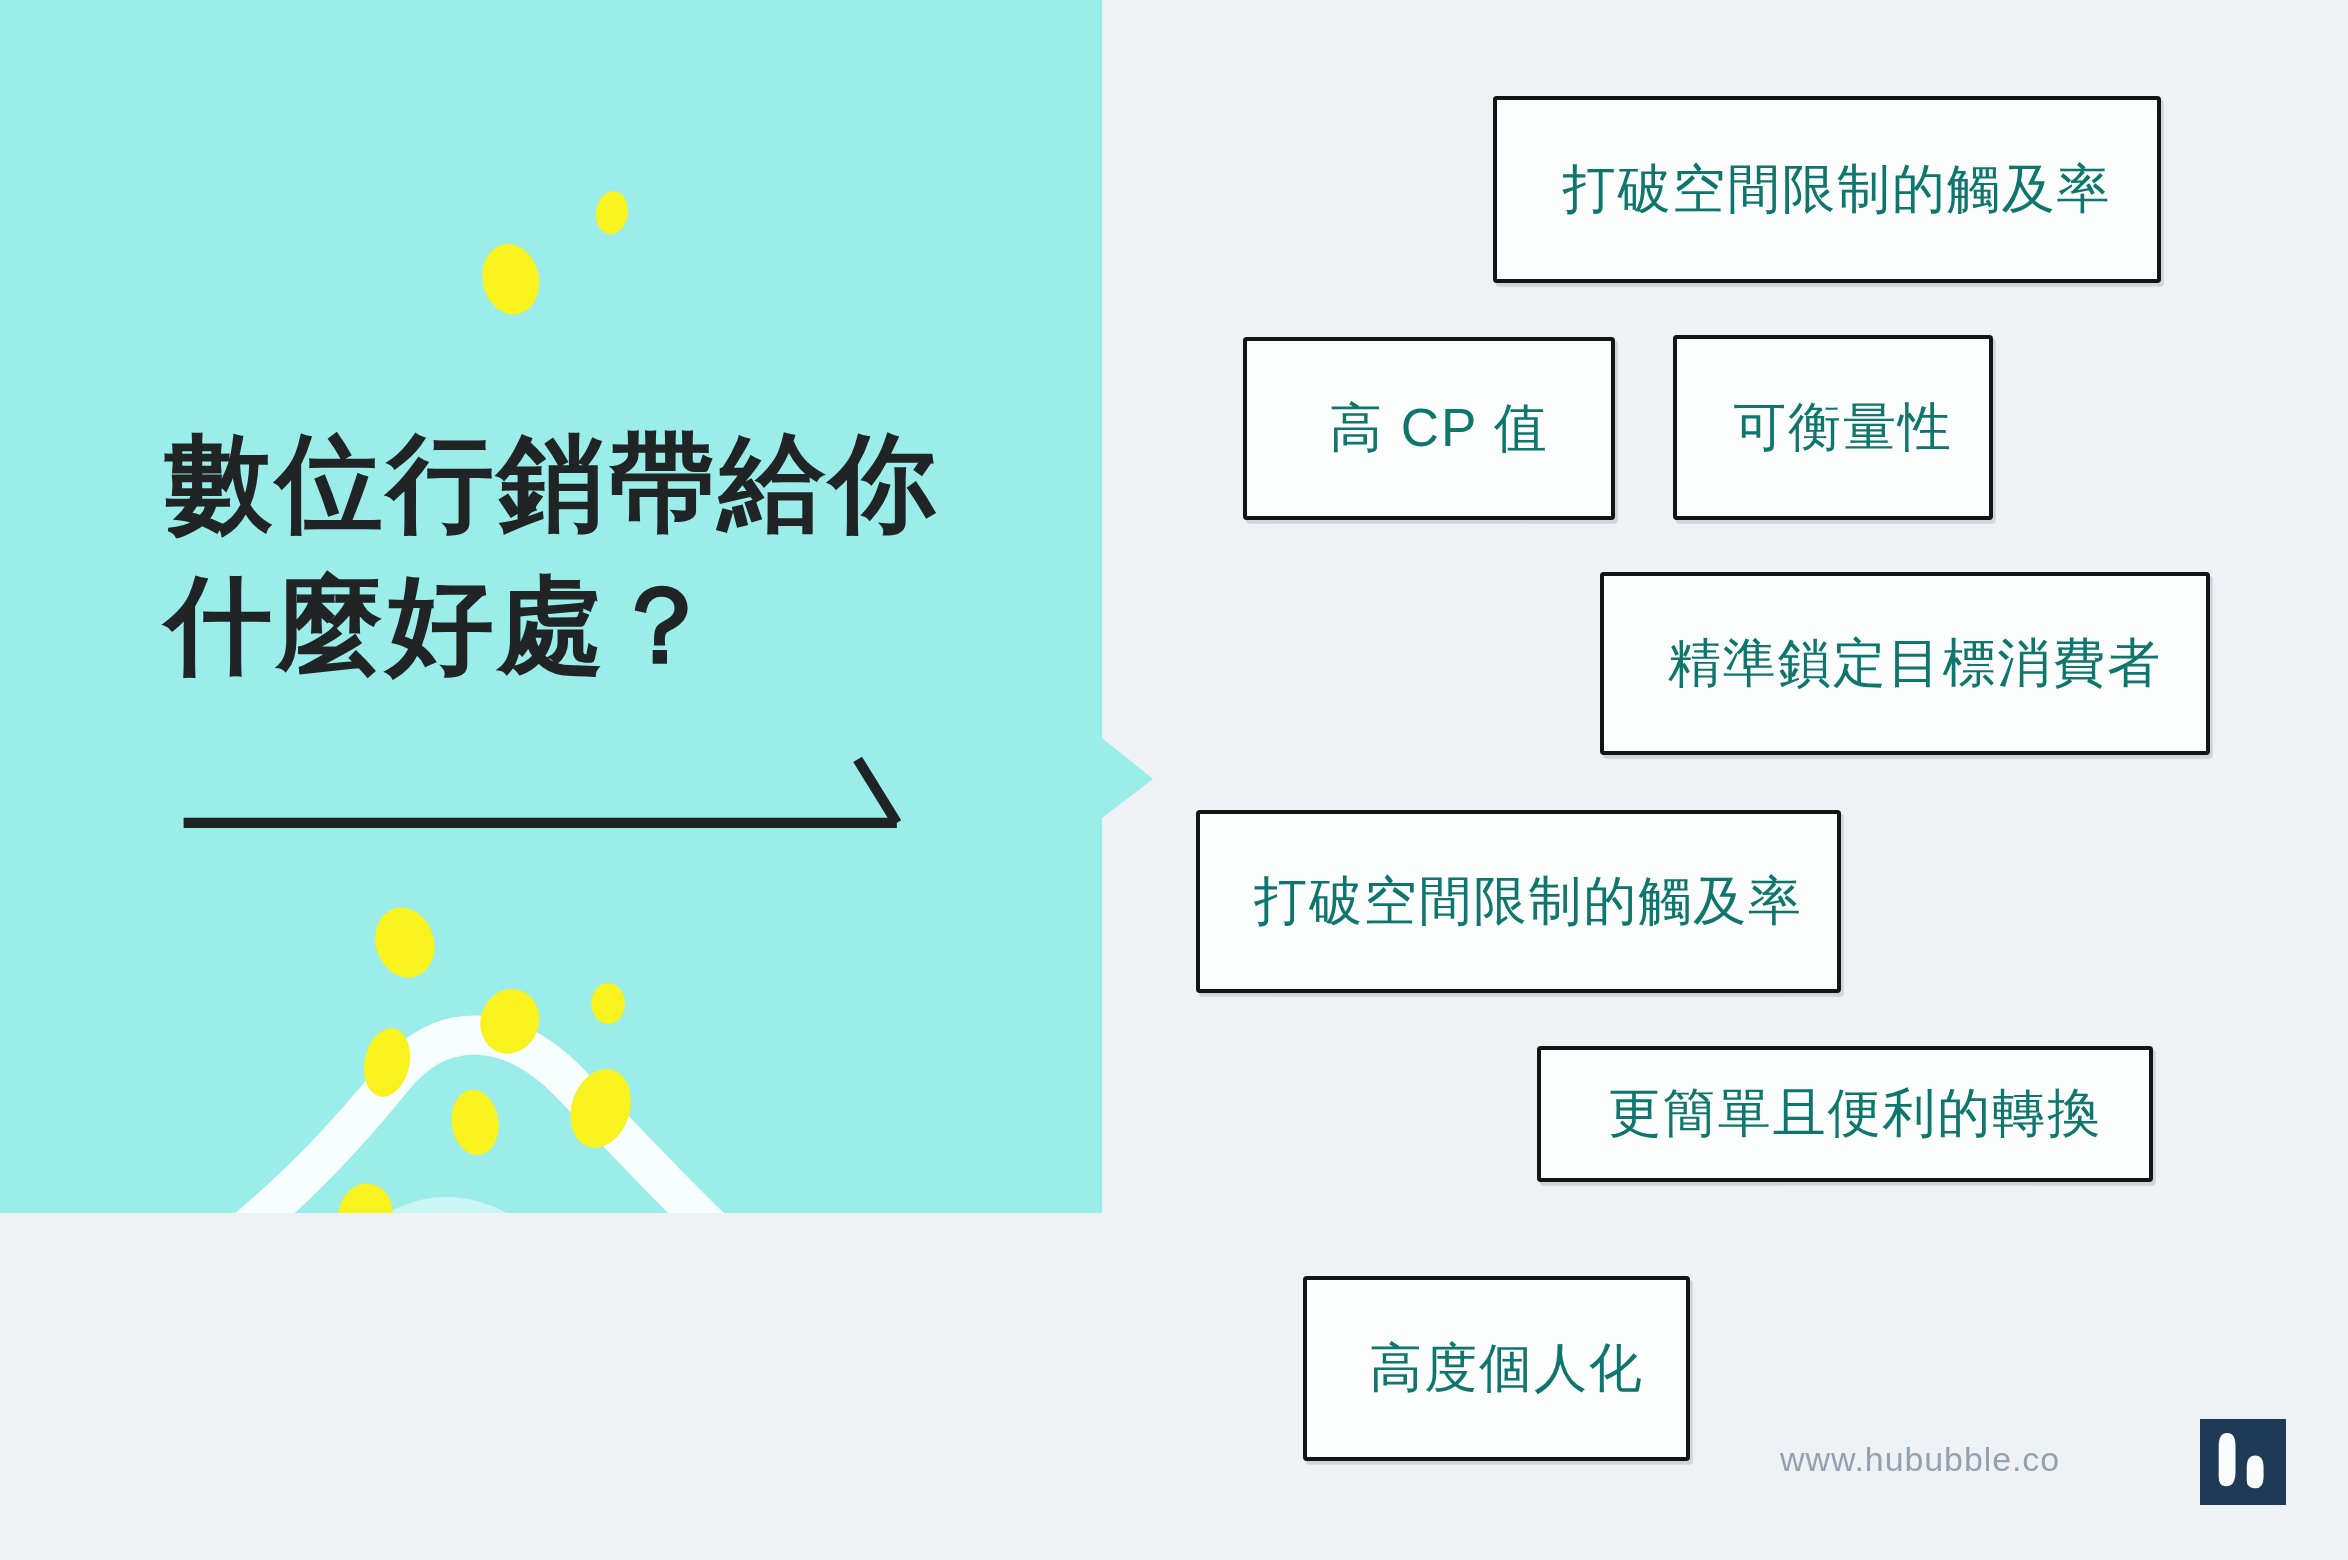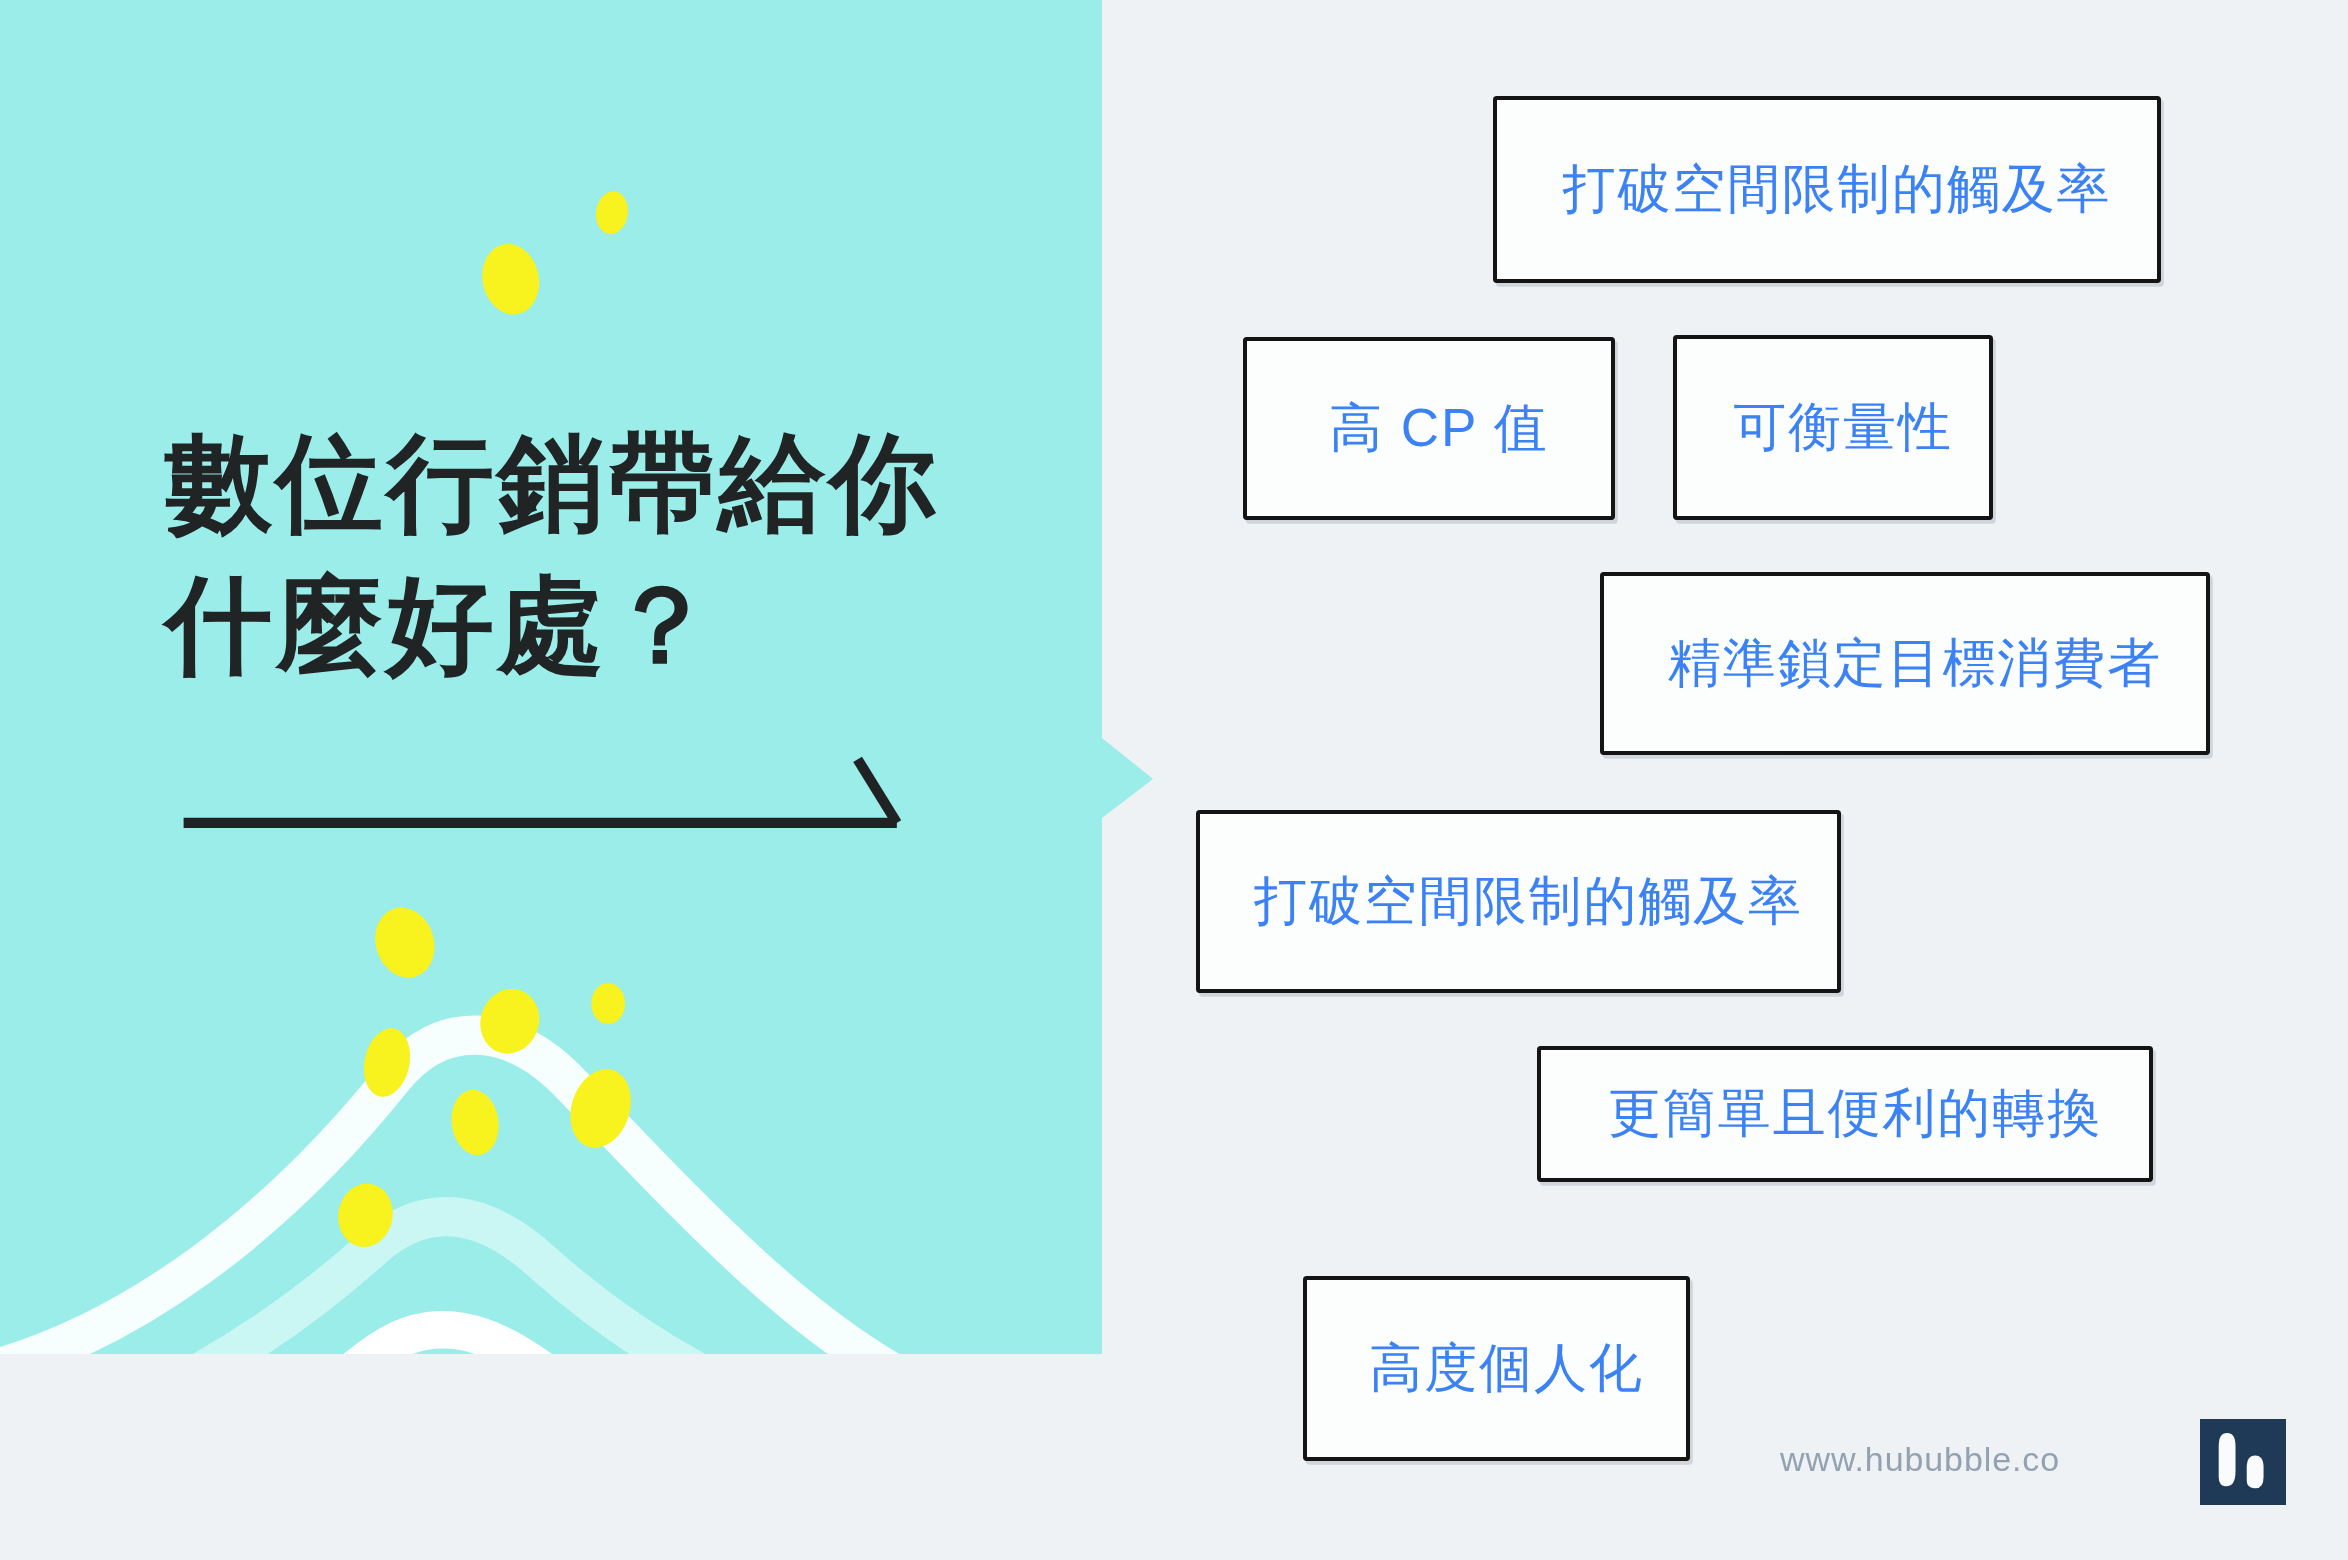--- a/index.html
+++ b/index.html
@@ -4,21 +4,21 @@
 <style>
   html,body{margin:0;padding:0;}
   body{
     width:2349px;height:1561px;
     font-family:"Liberation Sans","DejaVu Sans",sans-serif;
     background:#EEF2F5;
   }
   .canvas{position:relative;width:2349px;height:1561px;overflow:hidden;background:#EEF2F5;}
 
   
-  .left-panel{position:absolute;left:0;top:0;width:1102px;height:1354px;background:#9AEDE9;overflow:hidden;}
+  .left-panel{position:absolute;left:0;top:0;width:1102px;height:1213px;background:#9AEDE9;overflow:hidden;}
   .deco{position:absolute;left:0;top:0;width:1102px;height:1561px;}
 
   .title{
     position:absolute;left:165px;top:412px;width:899px;
     font-size:107px;font-weight:900;color:#212424;
     line-height:1.33;letter-spacing:3.7px;white-space:nowrap;
   }
   .arrow{position:absolute;left:178px;top:750px;}
 
   
@@ -26,21 +26,21 @@
 
   
   .benefit-box{
     position:absolute;
     background:#FCFDFD;
     border:4.7px solid #141414;
     border-radius:3.7px;
     box-shadow:2.8px 3.7px 0 rgba(150,160,170,.35);
     display:flex;align-items:center;justify-content:center;
     box-sizing:border-box;
-    font-size:53px;font-weight:500;color:#3b82f6;letter-spacing:1.9px;
+    font-size:53px;font-weight:500;color:#0f766e;letter-spacing:1.9px;
     text-align:center;
     padding-left:20px;
   }
   .b1{left:1493px;top:96px;width:668px;height:187px;}
   .b2{left:1243px;top:337px;width:372px;height:183px;}
   .b3{left:1657px;top:335px;width:320px;height:185px;margin-left:16px;}
   .b4{left:1600px;top:572px;width:610px;height:183px;}
   .b5{left:1196px;top:810px;width:645px;height:183px;}
   .b6{left:1537px;top:1046px;width:616px;height:136px;}
   .b7{left:1303px;top:1276px;width:387px;height:185px;}

